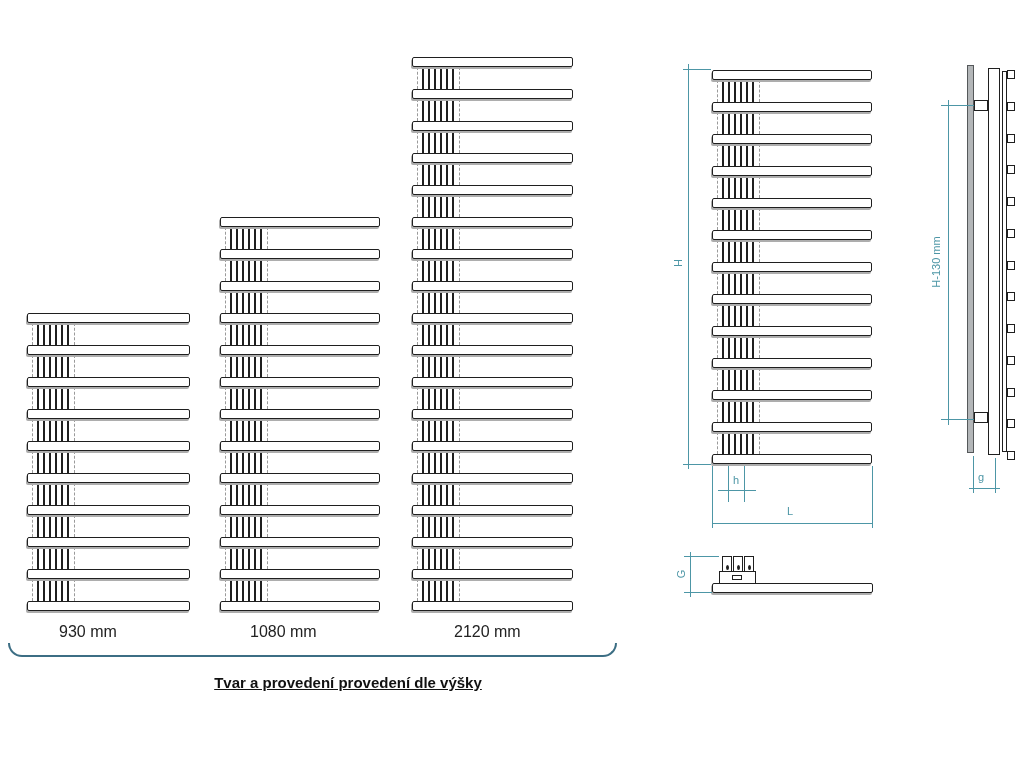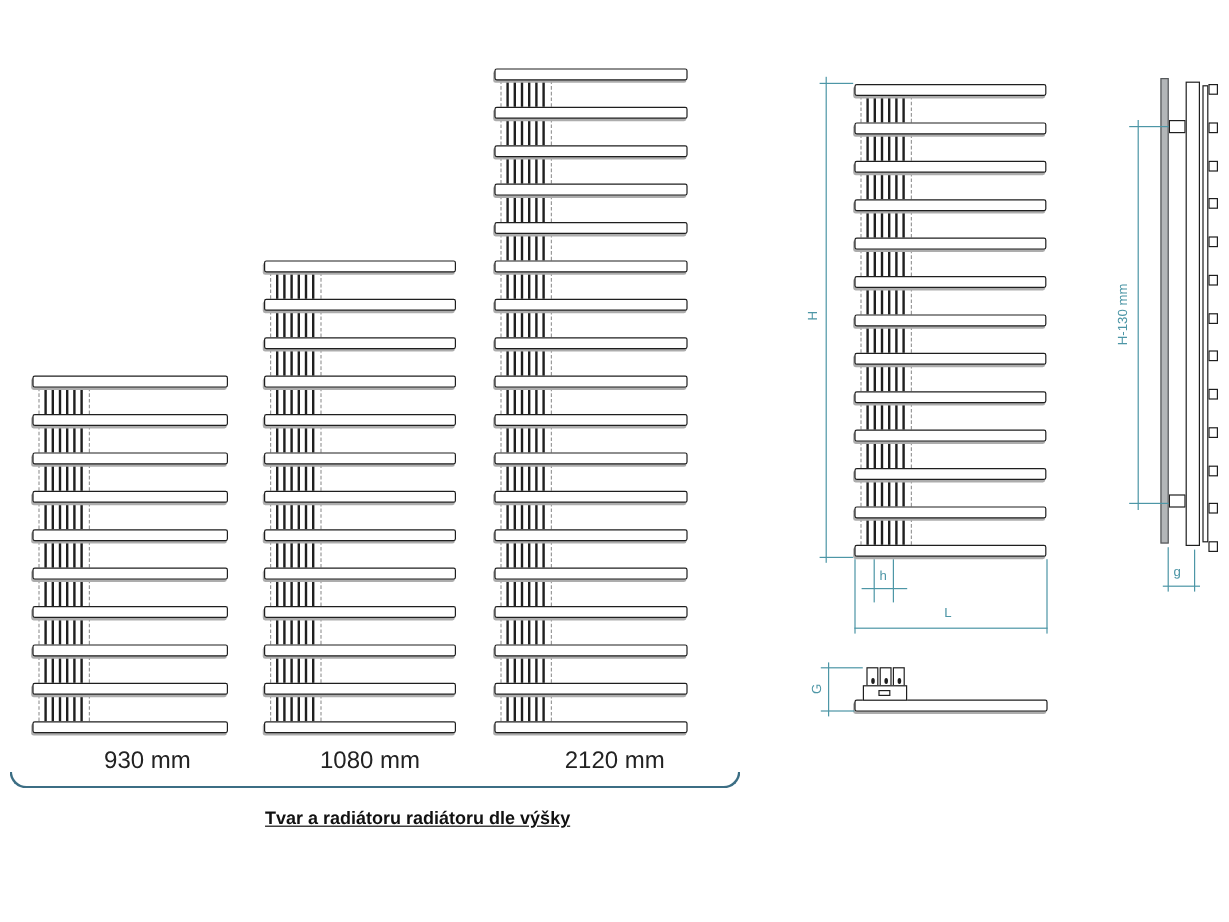--- a/index.html
+++ b/index.html
@@ -17,21 +17,21 @@
   }
   .tubes{position:absolute;left:10px;width:32px;height:22px;z-index:1;display:flex;gap:4px;}
   .tubes::before{content:"";position:absolute;left:-5px;top:0;bottom:0;border-left:1px dashed #9a9a9a;}
   .tubes::after{content:"";position:absolute;right:-6px;top:0;bottom:0;border-left:1px dashed #9a9a9a;}
   .tube{width:8px;height:100%;box-sizing:border-box;border-left:2px solid var(--line);border-right:2px solid var(--line);}
   
   .dim{position:absolute;background:var(--dim);}
   .dimlabel{position:absolute;color:var(--dim);font-size:11px;line-height:12px;text-align:center;}
   .rot{transform:rotate(-90deg);transform-origin:center center;}
   
-  .sizelabel{position:absolute;font-size:20px;color:#222;text-align:right;width:100px;}
+  .sizelabel{position:absolute;font-size:16px;color:#222;text-align:left;width:100px;}
   #brace{
     position:absolute;left:8px;top:643px;width:609px;height:14px;box-sizing:border-box;
     border-left:2px solid var(--brace);border-right:2px solid var(--brace);
     border-bottom:2px solid var(--brace);
     border-bottom-left-radius:14px;border-bottom-right-radius:14px;
   }
   #caption{
     position:absolute;left:197px;top:674px;width:302px;text-align:center;
     font-size:15px;font-weight:bold;color:#111;text-decoration:underline;
   }
@@ -289,21 +289,21 @@
         <div class="tube"></div>
       </div>
       <div class="bar" style="top: 544px;"></div>
     </div>
 
   <div class="sizelabel" style="left:59px;top:623px;">930 mm</div>
   <div class="sizelabel" style="left:250px;top:623px;">1080 mm</div>
   <div class="sizelabel" style="left:454px;top:623px;">2120 mm</div>
 
   <div id="brace"></div>
-  <div id="caption">Tvar a radiátoru radiátoru dle výšky</div>
+  <div id="caption">Tvar a provedení provedení dle výšky</div>
 
   <div id="front" class="rad" style="left:712px;top:70px;width:160px;height:394px;">
       <div class="bar" style="top: 0px;"></div>
       <div class="tubes" style="top: 10px;">
         <div class="tube"></div>
         <div class="tube"></div>
         <div class="tube"></div>
       </div>
       <div class="bar" style="top: 32px;"></div>
       <div class="tubes" style="top: 42px;">

